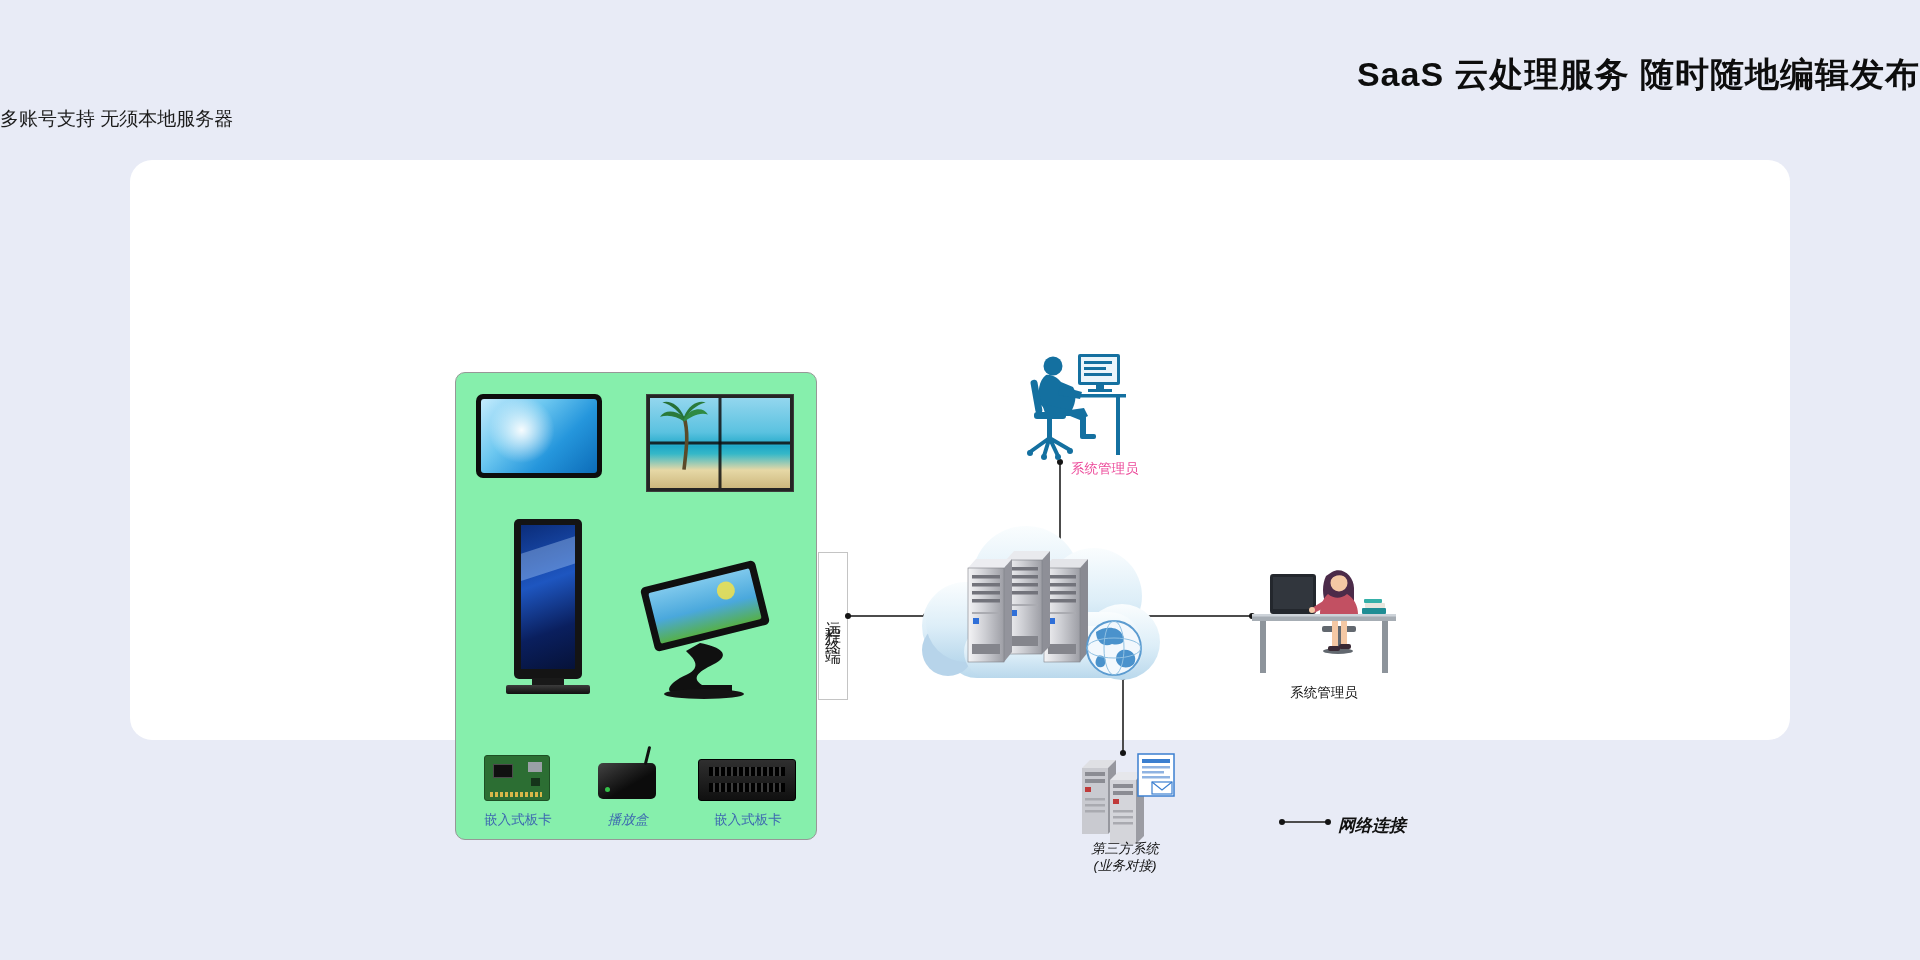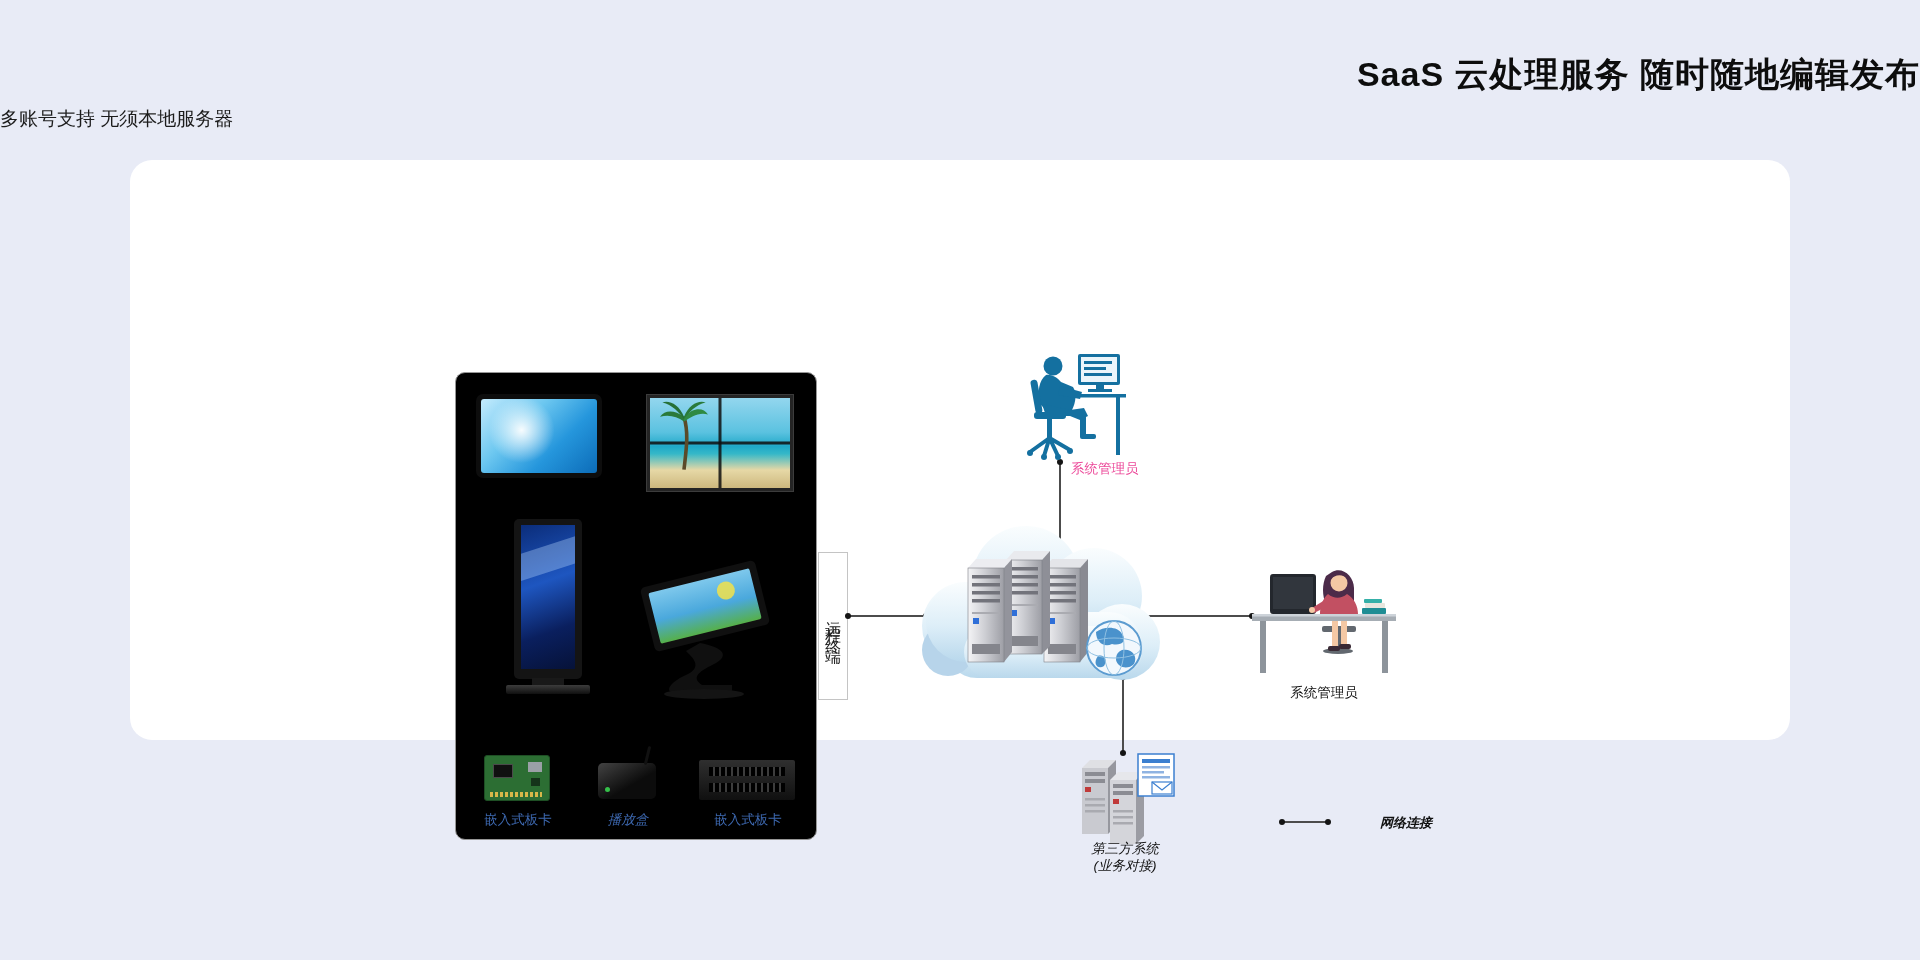--- a/index.html
+++ b/index.html
@@ -17,21 +17,21 @@
            font-size:34px; font-weight:700; letter-spacing:1px; color:#0d0d0d; }
   #subtitle { position:absolute; top:106px; left:0; width:100%; text-align:left;
               font-size:19px; color:#1c1c1c; }
 
   
   #card { position:absolute; left:130px; top:160px; width:1660px; height:580px;
           background:#fff; border-radius:22px; }
 
   
   #device-box { position:absolute; left:325px; top:212px; width:362px; height:468px;
-                border:1px solid #979797; border-radius:10px; background:#000000; }
+                border:1px solid #979797; border-radius:10px; background:#86efac; }
   #device-box > div, #device-box > span { position:absolute; }
 
   .monitor { left:20px; top:21px; width:126px; height:84px; background:#0d0d0d;
              border-radius:7px; padding:5px; }
   .monitor .screen { width:100%; height:100%; border-radius:3px;
     background:
       radial-gradient(circle at 35% 42%, rgba(255,255,255,.95), rgba(255,255,255,0) 38%),
       linear-gradient(135deg,#c4ebfd 0%,#6cc7f0 35%,#2596dc 65%,#0c6cb8 100%); }
 
   .videowall { left:190px; top:21px; width:148px; height:98px; background:#242424;
@@ -117,22 +117,22 @@
   #user-wrap { position:absolute; left:1118px; top:392px; width:152px; height:128px; }
   #user-label { position:absolute; left:1118px; top:524px; width:152px; text-align:center;
                 font-size:13.5px; color:#111; }
 
   #tp-wrap { position:absolute; left:940px; top:590px; width:110px; height:96px; }
   #tp-label { position:absolute; left:915px; top:680px; width:160px; text-align:center;
               font-size:13.5px; color:#111; line-height:17px;font-style:italic; }
 
   
   #legend-line { left:1152px; top:661px; width:46px; }
-  #legend-label { position:absolute; left:1208px; top:654px; font-size:13px;
-                  font-weight:700; font-style:italic; color:#111;margin-left:42px; }
+  #legend-label { position:absolute; left:1208px; top:654px; font-size:17px;
+                  font-weight:700; font-style:italic; color:#111; }
 </style>
 </head>
 <body>
 
 <div id="title">SaaS 云处理服务 随时随地编辑发布</div>
 <div id="subtitle">多账号支持 无须本地服务器</div>
 
 <div id="card">
 
   <div id="device-box">

